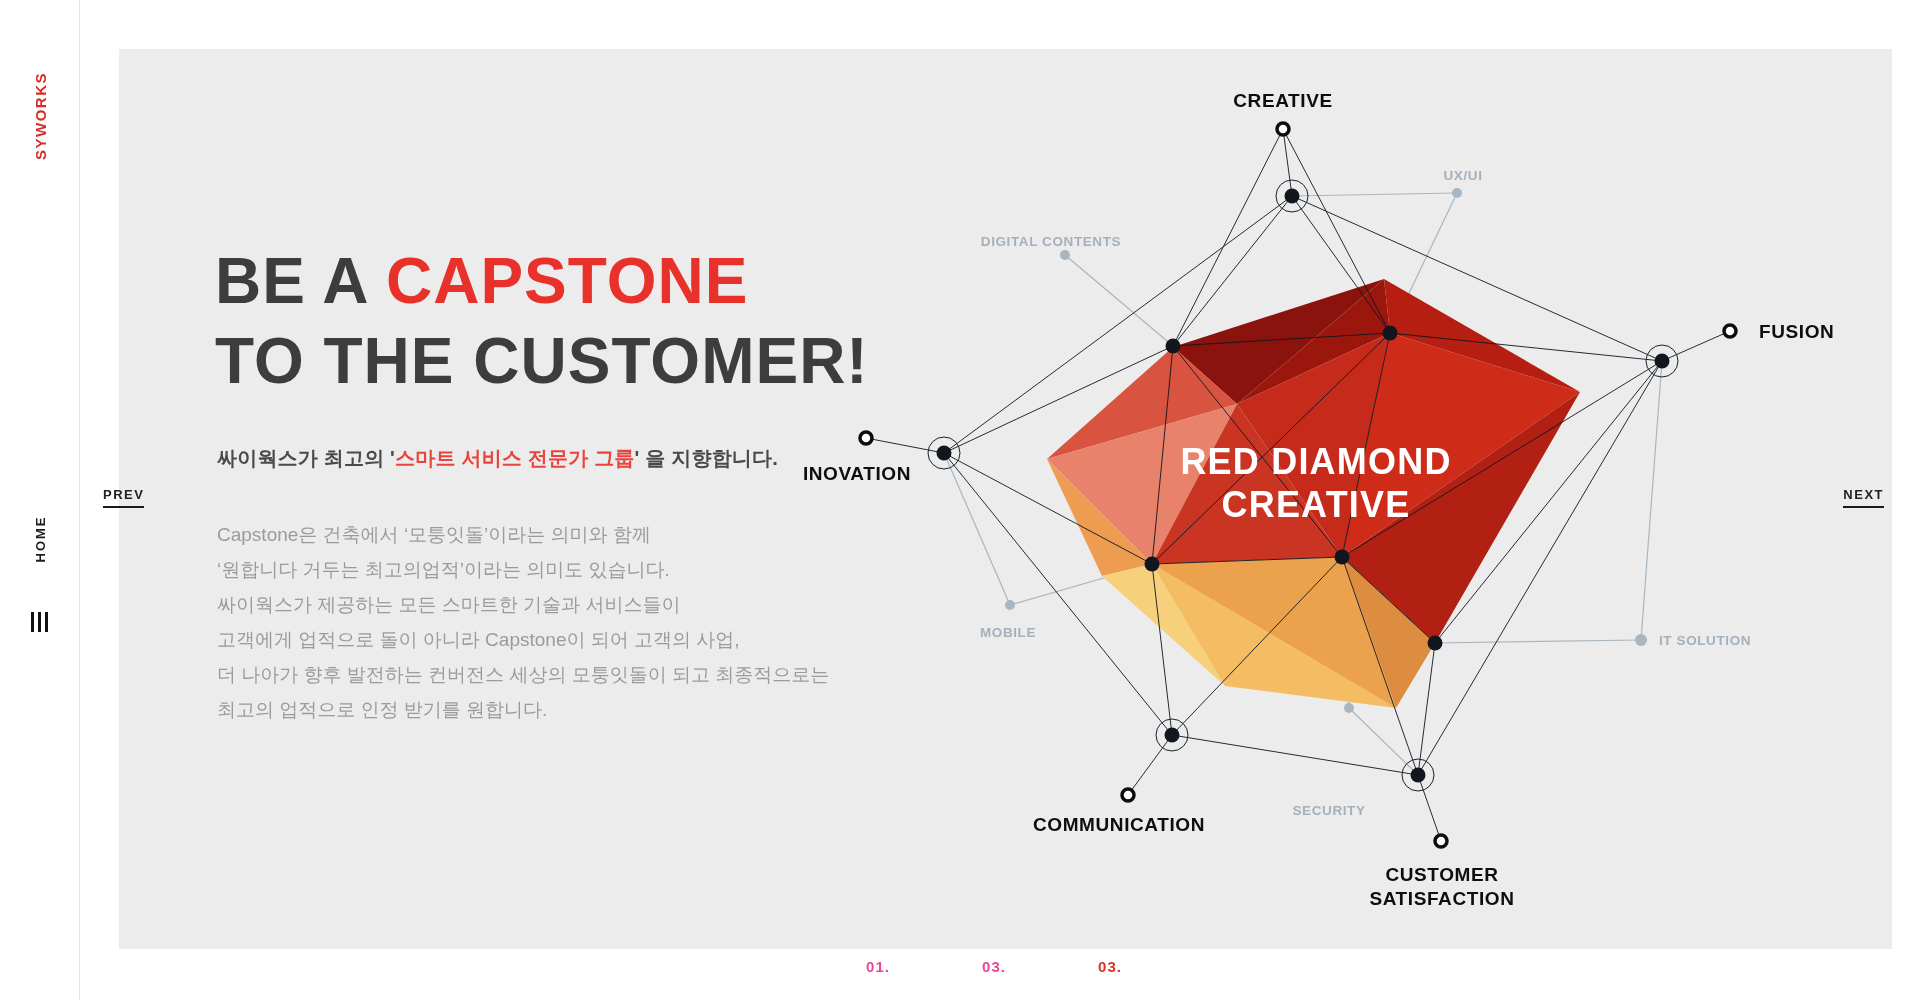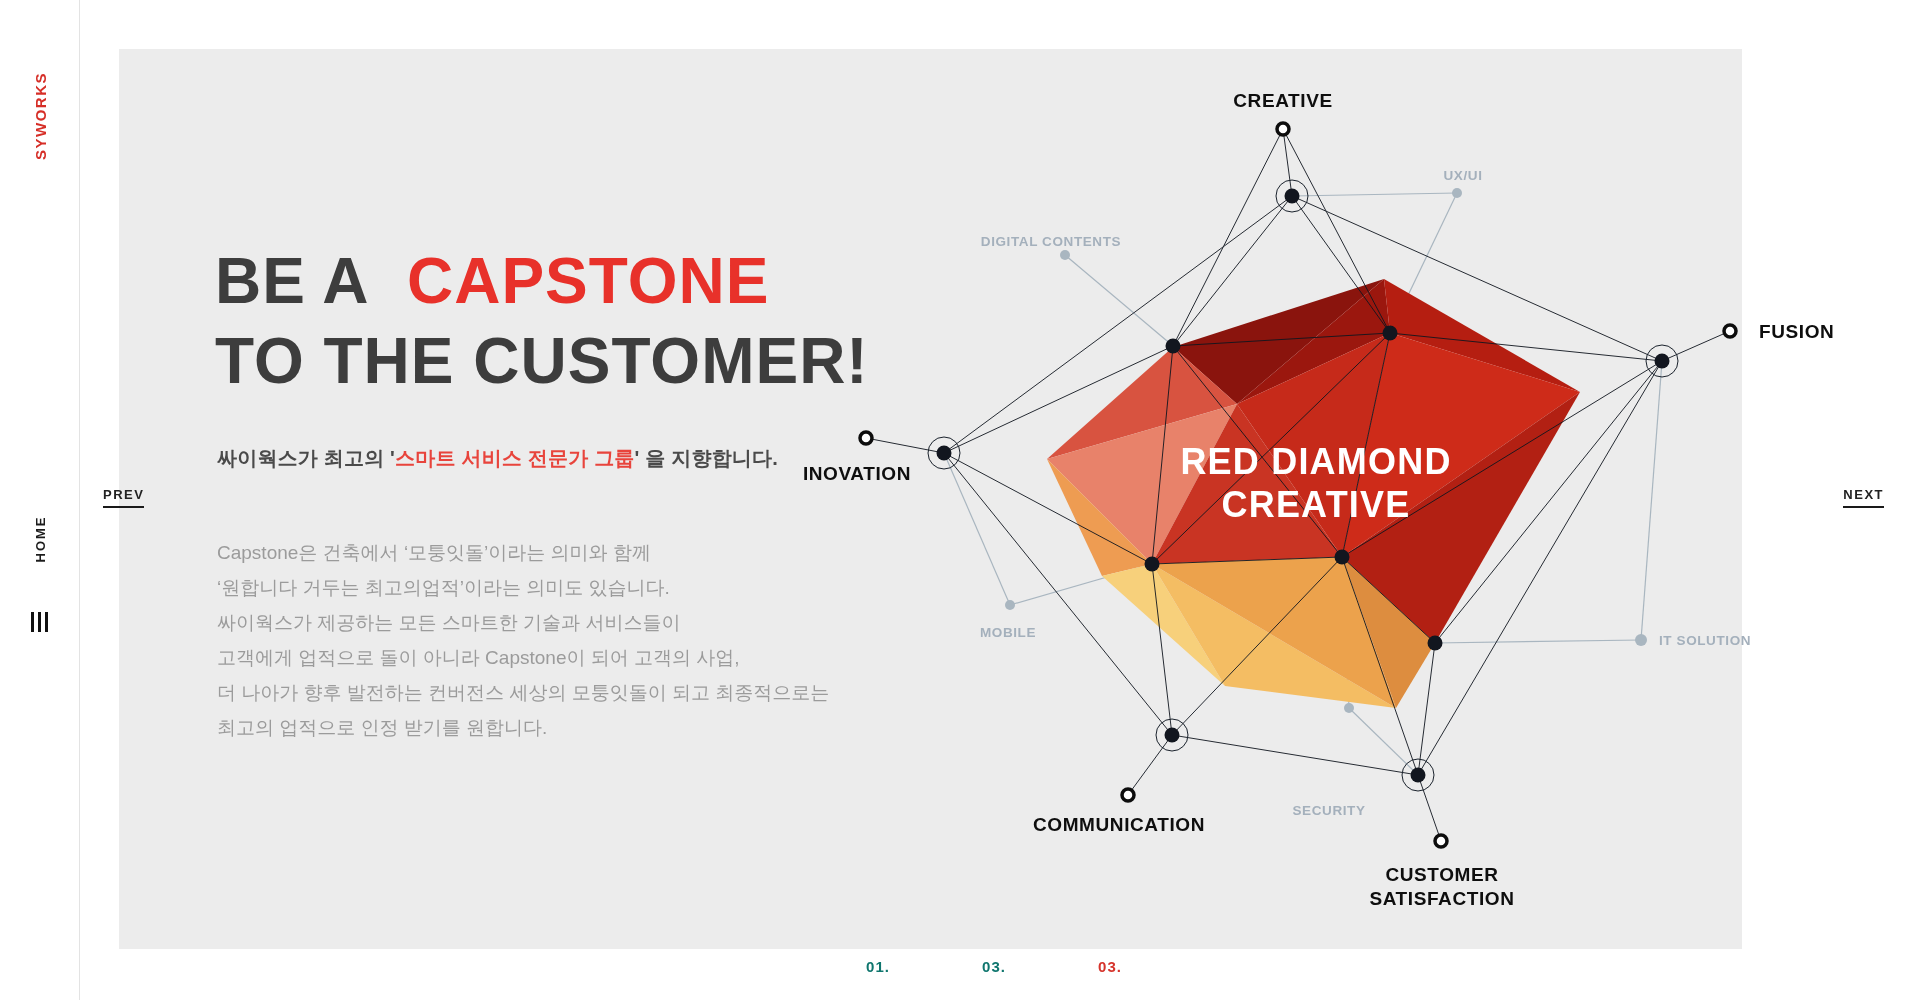--- a/index.html
+++ b/index.html
@@ -9,38 +9,38 @@
   
   .rail { position:absolute; left:0; top:0; width:80px; height:1000px; background:#fff; border-right:1px solid #e3e3e3; z-index:5; }
   .logo-vert { position:absolute; left:40px; top:116px; transform:translate(-50%,-50%) rotate(-90deg); white-space:nowrap;
                color:#d62e27; font-weight:bold; font-size:15px; letter-spacing:1.5px; cursor:pointer; }
   .home-vert { position:absolute; left:40px; top:539px; transform:translate(-50%,-50%) rotate(-90deg); white-space:nowrap;
                color:#1c1c1c; font-weight:bold; font-size:13px; letter-spacing:2px; cursor:pointer; }
   .hamburger { position:absolute; left:31px; top:612px; display:flex; flex-direction:row; gap:4px; cursor:pointer; }
   .hamburger i { display:block; width:3px; height:20px; background:#111; }
 
   
-  .panel { position:absolute; left:119px; top:49px; width:1623px; height:900px; background:#ececec; }
+  .panel { position:absolute; left:119px; top:49px; width:1773px; height:900px; background:#ececec; }
 
   
   .title { position:absolute; left:96px; top:192px; font-size:64px; line-height:80px; font-weight:bold; letter-spacing:1px; color:#3d3d3d; }
-  .title .accent { color:#e8312a;margin-left:21px; }
+  .title .accent { color:#e8312a; }
   .subtitle { position:absolute; left:98px; top:396px; font-size:20px; font-weight:bold; color:#4a4a4a; letter-spacing:0.2px; }
   .subtitle .accent { color:#e8443c; }
-  .paragraph { position:absolute; left:98px; top:486px; font-size:19px; line-height:35px; color:#9b9b9b; }
+  .paragraph { position:absolute; left:98px; top:468px; font-size:19px; line-height:35px; color:#9b9b9b; }
 
   
   .prevnext { position:absolute; top:487px; font-size:13px; font-weight:bold; letter-spacing:1.5px; color:#222;
               padding-bottom:4px; border-bottom:2px solid #1a1a1a; cursor:pointer; z-index:6;text-align:right; }
   .prev { left:103px; }
   .next { right:36px; }
 
   
   .pagination { position:absolute; left:853px; top:958px; display:flex; gap:66px; }
-  .page-num { min-width:50px; text-align:center; font-size:15px; font-weight:bold; letter-spacing:1px; color:#0f766e; cursor:pointer; }
+  .page-num { min-width:50px; text-align:center; font-size:15px; font-weight:bold; letter-spacing:1px; color:#ec4899; cursor:pointer; }
   .page-num.active { color:#d6342c; }
 
   
   svg.diagram { position:absolute; left:0; top:0; width:1773px; height:900px; }
   text.lbl-primary { font-family:"Liberation Sans",sans-serif; font-size:19px; font-weight:bold; fill:#0e0e0e; letter-spacing:0.6px; }
   text.lbl-secondary { font-family:"Liberation Sans",sans-serif; font-size:13.5px; font-weight:bold; fill:#a4b0bc; letter-spacing:0.6px; }
   text.center-txt { font-family:"Liberation Sans",sans-serif; font-size:36px; font-weight:bold; fill:#ffffff; letter-spacing:1.2px; }
 </style>
 </head>
 <body>

